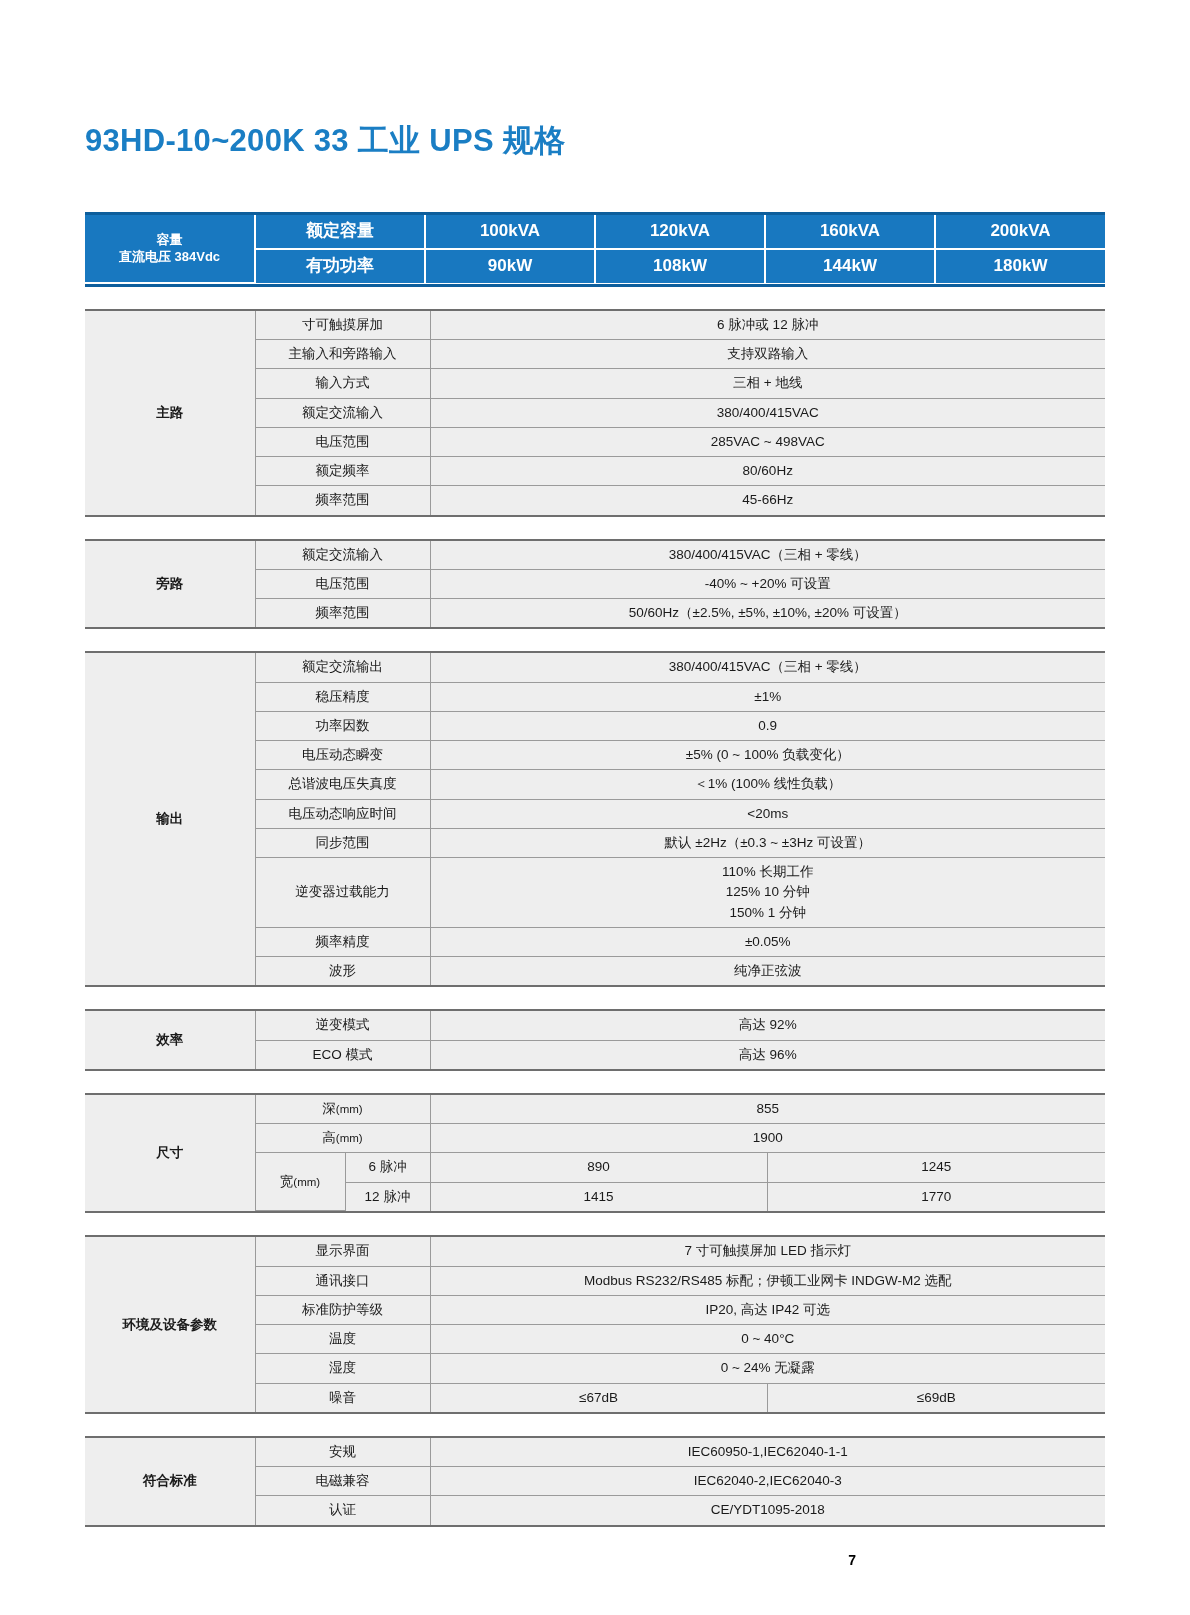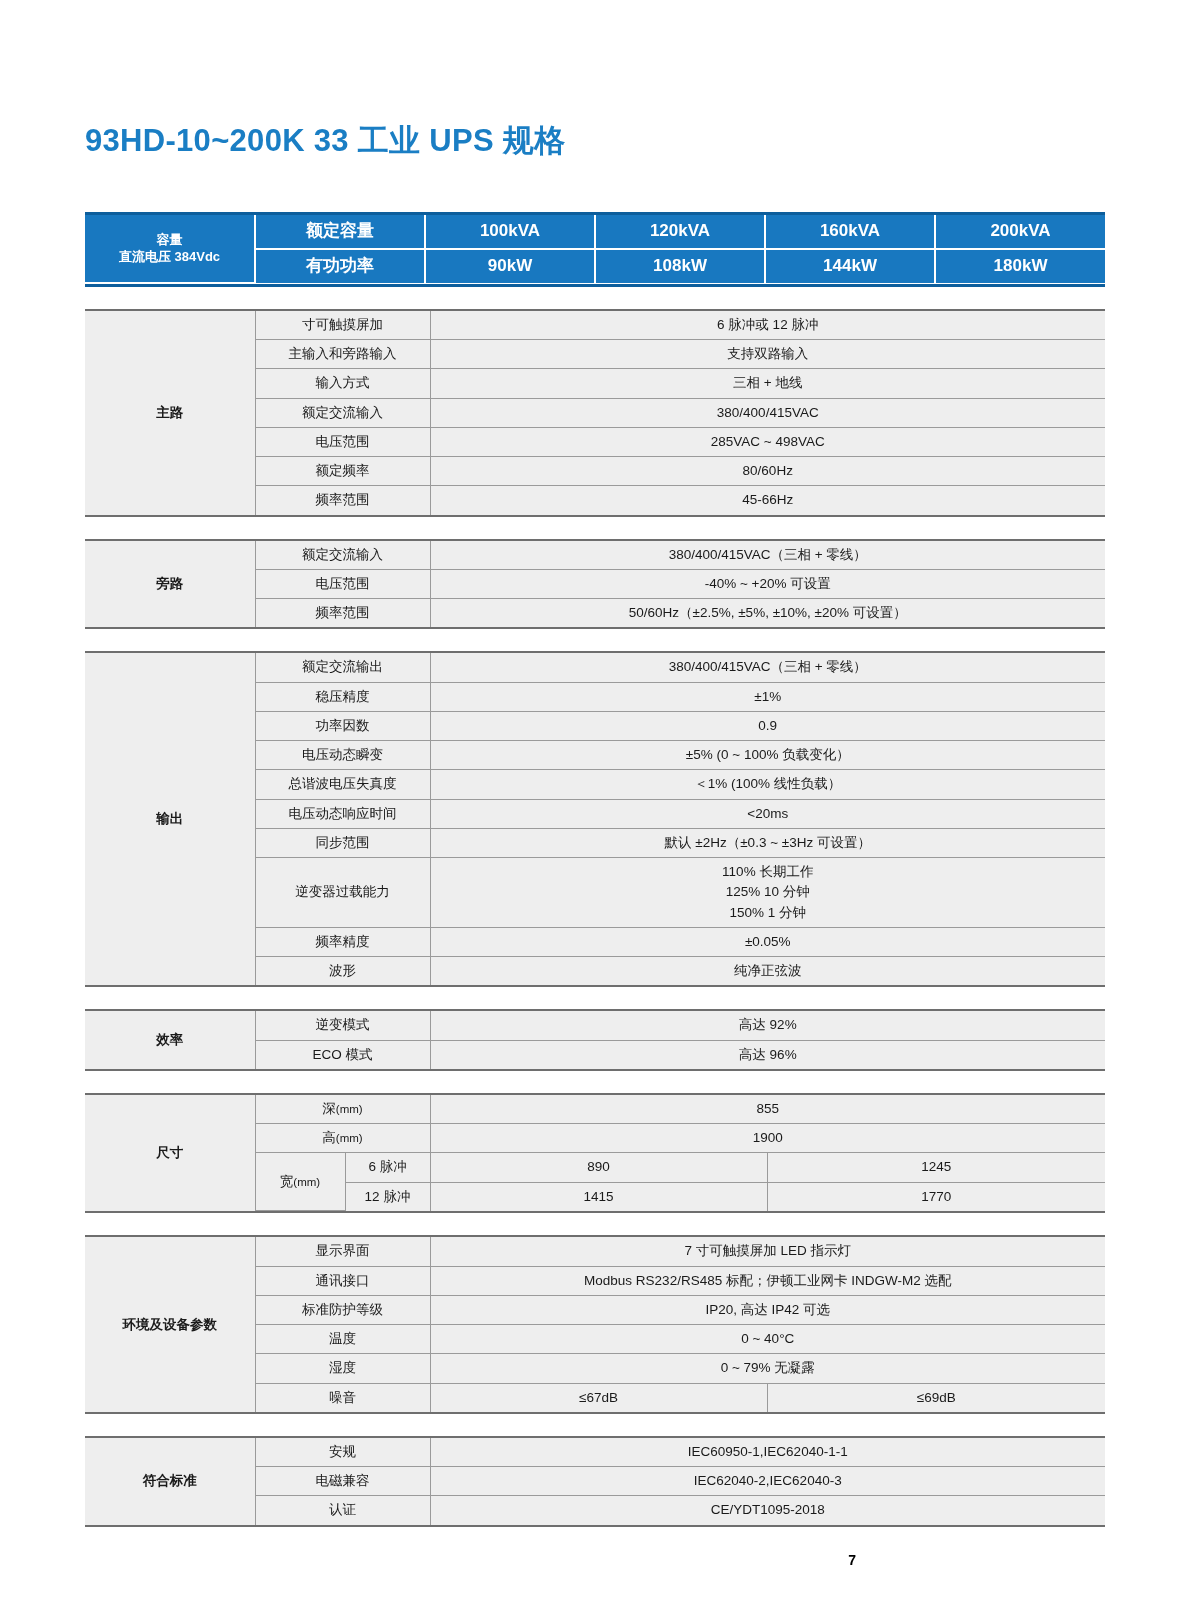--- a/index.html
+++ b/index.html
@@ -359,21 +359,21 @@
         <tr>
           <td class="lbl">标准防护等级</td>
           <td class="val" colspan="2">IP20, 高达 IP42 可选</td>
         </tr>
         <tr>
           <td class="lbl">温度</td>
           <td class="val" colspan="2">0 ~ 40°C</td>
         </tr>
         <tr>
           <td class="lbl">湿度</td>
-          <td class="val" colspan="2">0 ~ 79% 无凝露</td>
+          <td class="val" colspan="2">0 ~ 24% 无凝露</td>
         </tr>
         <tr class="last">
           <td class="lbl">噪音</td>
           <td class="val-half">≤67dB</td>
           <td class="val-half lastcol">≤69dB</td>
         </tr>
       </tbody>
         </table>
     </div>
 

